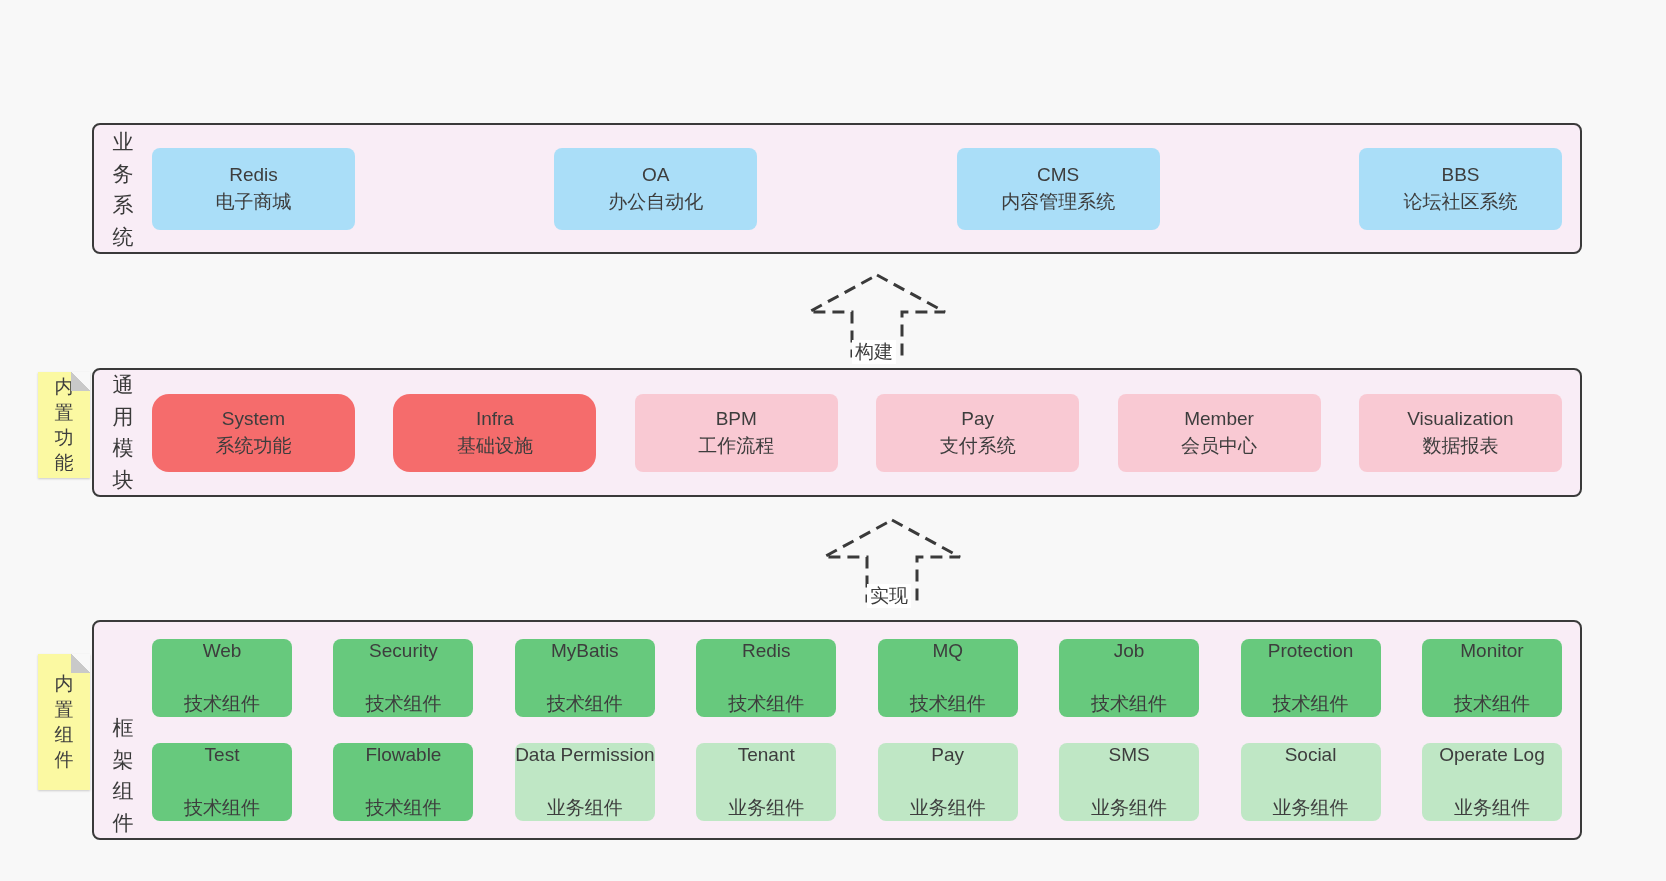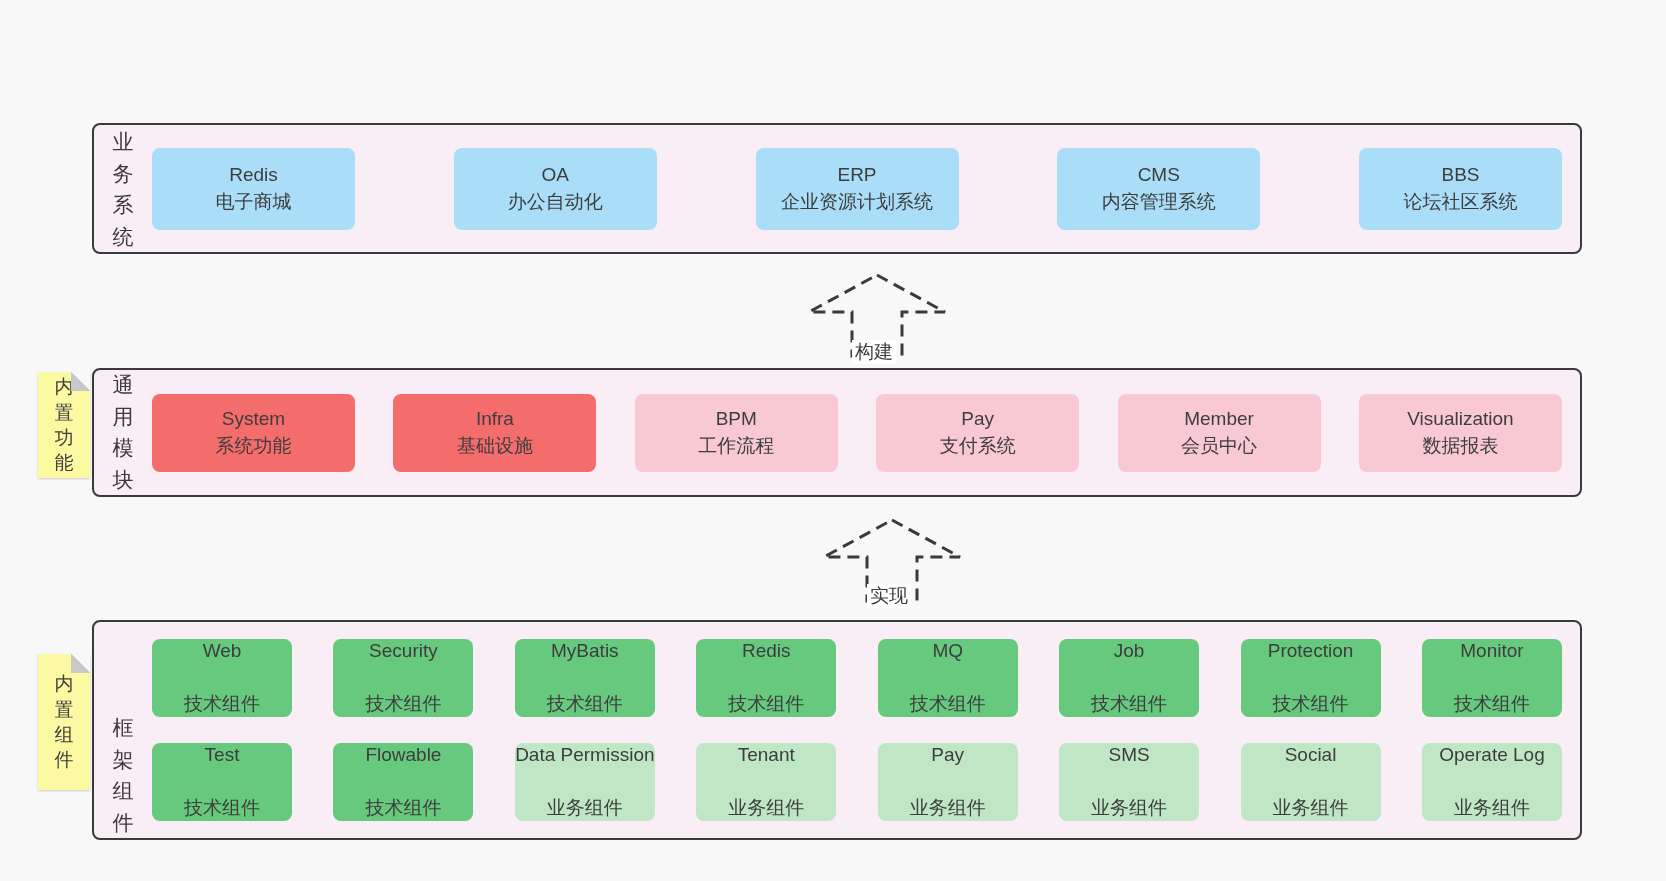--- a/index.html
+++ b/index.html
@@ -15,21 +15,21 @@
   .vlabel span{display:block;width:22px;word-break:break-all;text-align:center;line-height:1.5;}
   .boxes{flex:1;display:flex;justify-content:space-between;align-items:center;padding:0 18px 0 0;}
   .rows{flex:1;display:flex;flex-direction:column;justify-content:center;gap:26px;padding:0 18px 0 0;}
   .row{display:flex;justify-content:space-between;}
   .box{border-radius:8px;display:flex;flex-direction:column;align-items:center;justify-content:center;
        text-align:center;font-size:19px;line-height:1.42;}
   #layer-business .box{width:203px;height:82px;}
   #layer-modules .box{width:203px;height:78px;}
   #layer-framework .box{width:140px;height:78px;line-height:1.3;gap:28px;}
   .blue{background:#aadef8;}
-  .red{background:#f56c6c;}
+  .red{background:#f56c6c;border-radius:17px;}
   .pink{background:#f9c9d3;}
   .green{background:#67c97d;}
   .lightgreen{background:#bfe7c5;}
   .note{position:absolute;left:38px;width:52px;background:#fbf9a2;z-index:3;
         display:flex;align-items:center;justify-content:center;font-size:19px;
         box-shadow:0 1px 2px rgba(0,0,0,.18);}
   #note-modules{top:372px;height:106px;}
   #note-framework{top:654px;height:136px;}
   .note .fold{position:absolute;top:0;right:0;width:19px;height:19px;
         background:linear-gradient(to bottom left,#f8f8f8 49%,#c9c9c9 50%);}
@@ -56,24 +56,20 @@
     <div class="boxes">
       <div class="box blue">
         <span class="t">Redis</span>
         <span class="s">电子商城</span>
       </div>
       <div class="box blue">
         <span class="t">OA</span>
         <span class="s">办公自动化</span>
       </div>
       <div class="box blue">
-        <span class="t">ERP</span>
-        <span class="s">企业资源计划系统</span>
-      </div>
-      <div class="box blue">
         <span class="t">CMS</span>
         <span class="s">内容管理系统</span>
       </div>
       <div class="box blue">
         <span class="t">BBS</span>
         <span class="s">论坛社区系统</span>
       </div>
     </div>
   </section>
 

